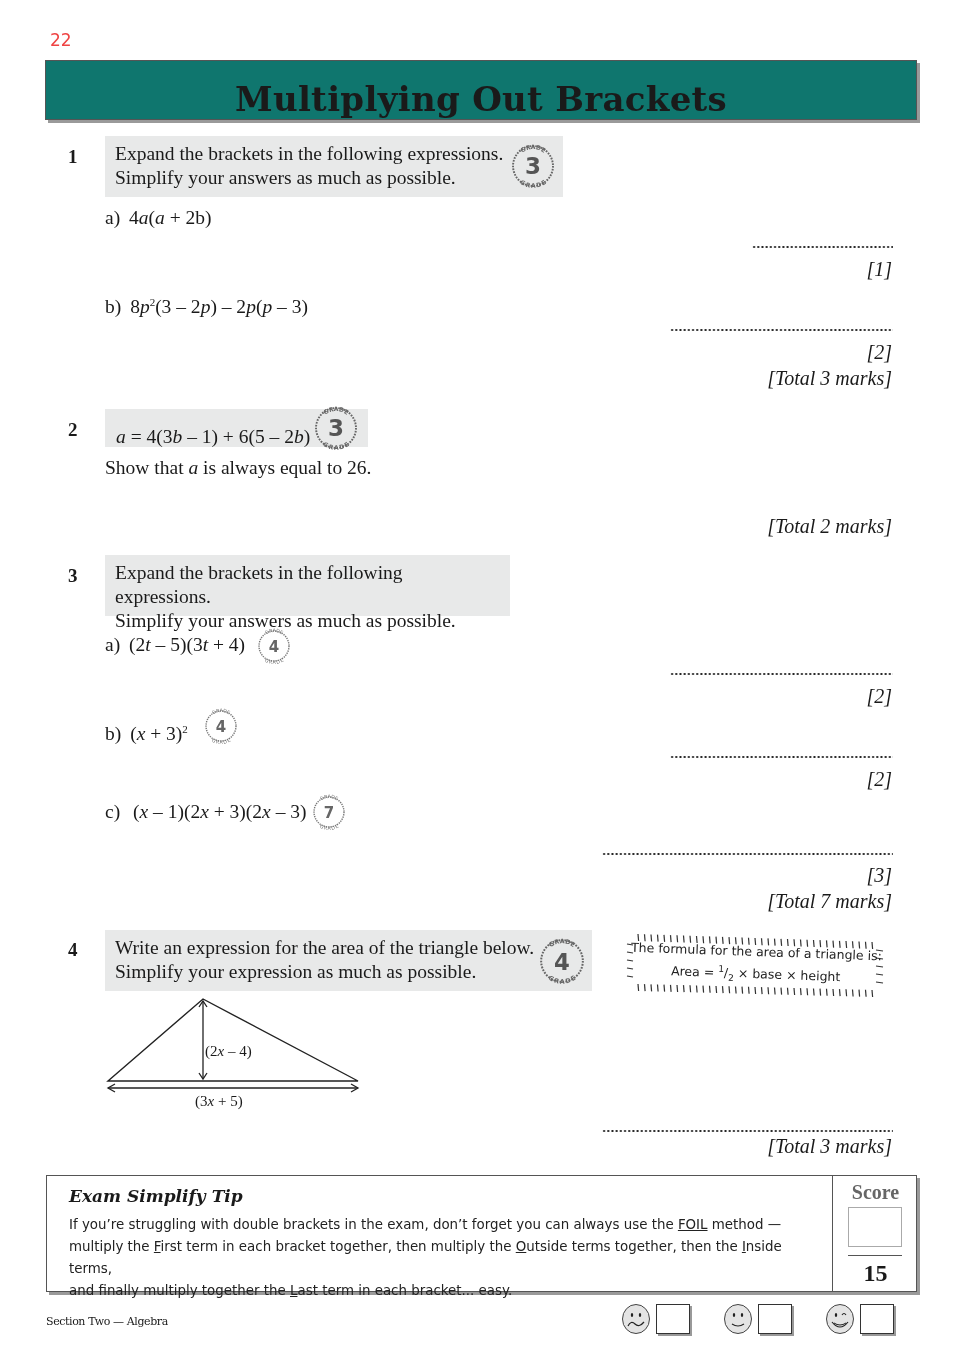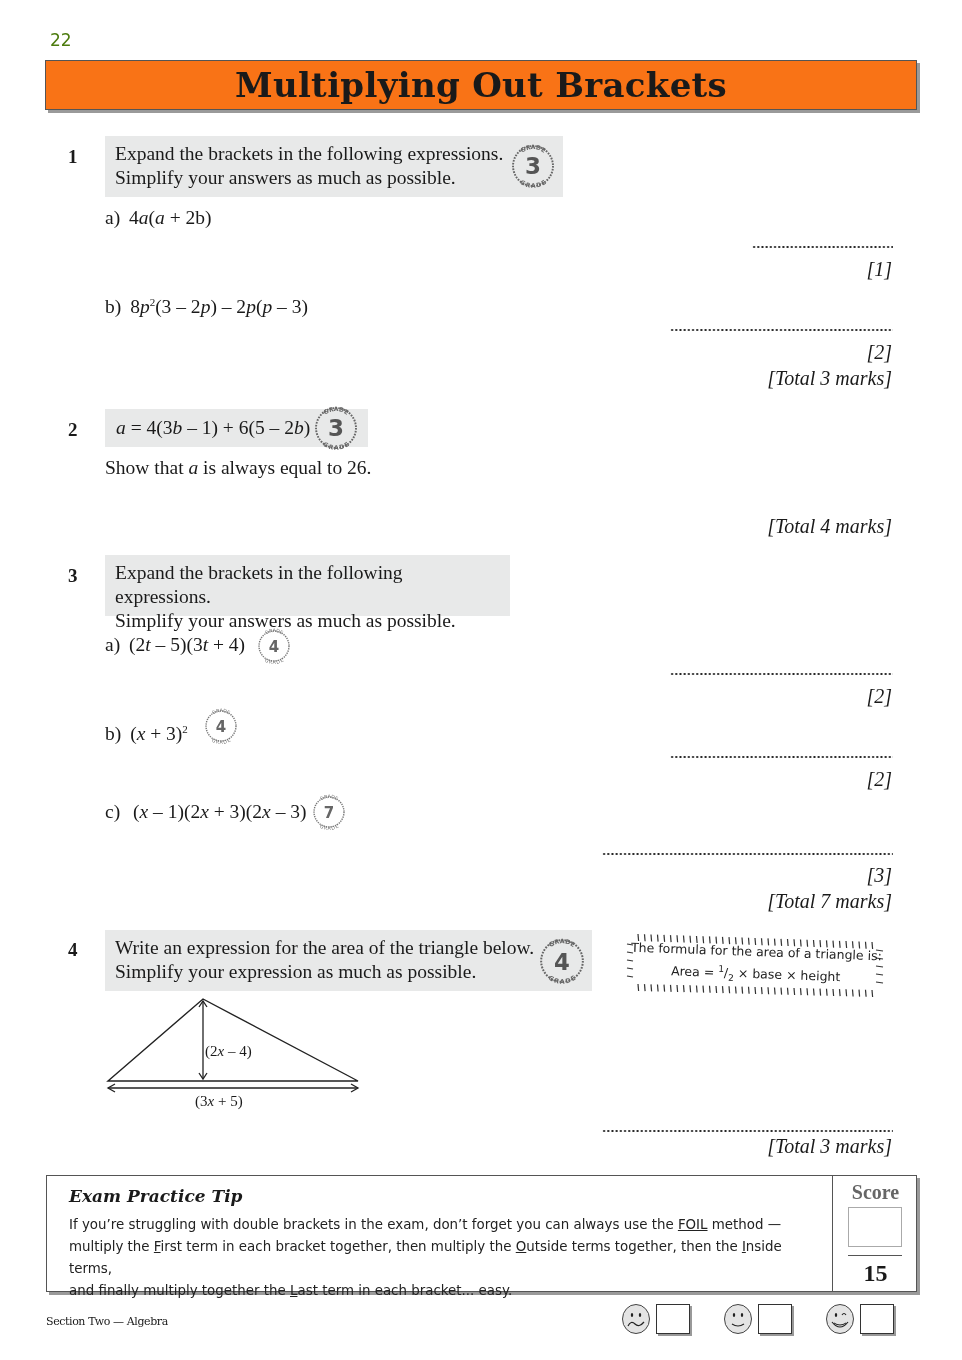--- a/index.html
+++ b/index.html
@@ -1,27 +1,27 @@
 <!DOCTYPE html>
 <html><head>
 <meta charset="utf-8">
 <style>
   * { box-sizing: border-box; margin: 0; padding: 0; }
   html, body { width: 962px; height: 1360px; background: #ffffff; overflow: hidden; }
   body { position: relative; font-family: "Liberation Serif", serif; color: #1a1a1a; }
 
   .abs { position: absolute; }
 
-  .page-number { left: 50px; top: 30px; font-family: "DejaVu Sans", sans-serif; font-size: 17px; color: #4d7c0f; }
+  .page-number { left: 50px; top: 30px; font-family: "DejaVu Sans", sans-serif; font-size: 17px; color: #ef4444; }
 
   .title-bar {
-    left: 45px; top: 60px; width: 872px; height: 50px;
-    background: #f97316; border: 1px solid #555;
+    left: 45px; top: 60px; width: 872px; height: 60px;
+    background: #0f766e; border: 1px solid #555;
     box-shadow: 3px 3px 0 #9a9a9a;
-    display: flex; align-items: center; justify-content: center;
+    display: flex; align-items: flex-end; justify-content: center;
   }
   .title-text {
     font-family: "DejaVu Serif", serif; font-weight: bold; font-size: 34px;
     color: #1a1a1a; letter-spacing: 0.3px;
   }
 
   .q-num { font-family: "Liberation Serif", serif; font-weight: bold; font-size: 19px; }
 
   .q-box {
     background: #e8e9e9; padding: 6px 10px;
@@ -140,31 +140,31 @@
 
 <div class="abs part-text" style="left:105px; top:289px;">
   <span>b)</span>
   <span style="margin-left:4px;">8<i>p</i><sup style="font-size:11px">2</sup>(3 – 2<i>p</i>) – 2<i>p</i>(<i>p</i> – 3)</span>
 </div>
 <div class="abs ans-line" style="left:670px; top:329px; width:223px;"></div>
 <div class="abs marks" style="top:341px;">[2]</div>
 <div class="abs marks" style="top:367px;">[Total 3 marks]</div>
 
 <div class="abs q-num" style="left:68px; top:419px;">2</div>
-<div class="abs q-box" style="left:105px; top:409px; width:263px; height:38px; padding-top:7px;">
+<div class="abs q-box" style="left:105px; top:409px; width:263px; height:38px; padding-top:16px;">
   <span style="margin-left:1px;"><i>a</i> = 4(3<i>b</i> – 1) + 6(5 – 2<i>b</i>)</span>
 </div>
 <svg class="abs grade-badge" style="left:313px; top:405px; width:46px; height:46px;" viewBox="0 0 38 38">
   <circle cx="19" cy="19" r="16.5" fill="none" stroke="#666" stroke-width="1.6" stroke-dasharray="1.4 1"></circle>
   <text font-family="DejaVu Sans, sans-serif" font-size="5" font-weight="bold" fill="#666"><textPath href="#arcTop" startOffset="50%" text-anchor="middle">GRADE</textPath></text>
   <text font-family="DejaVu Sans, sans-serif" font-size="5" font-weight="bold" fill="#666" dy="4"><textPath href="#arcBot" startOffset="50%" text-anchor="middle">GRADE</textPath></text>
   <text x="19" y="26" text-anchor="middle" font-family="DejaVu Sans, sans-serif" font-size="19" font-weight="bold" fill="#555">3</text>
 </svg>
 <div class="abs q-text" style="left:105px; top:456px;">Show that <i>a</i> is always equal to 26.</div>
-<div class="abs marks" style="top:515px;">[Total 4 marks]</div>
+<div class="abs marks" style="top:515px;">[Total 2 marks]</div>
 
 <div class="abs q-num" style="left:68px; top:565px;">3</div>
 <div class="abs q-box" style="left:105px; top:555px; width:405px; height:61px;">
   <div>Expand the brackets in the following expressions.</div>
   <div>Simplify your answers as much as possible.</div>
 </div>
 
 <div class="abs part-text" style="left:105px; top:633px;">
   <span>a)</span>
   <span style="margin-left:4px;">(2<i>t</i> – 5)(3<i>t</i> + 4)</span>
@@ -322,21 +322,21 @@
   <polyline points="251,89 258,93 251,97" fill="none" stroke="#222" stroke-width="1.3"></polyline>
 </svg>
 <div class="abs" style="left:205px; top:1043px; font-size:15px;">(2<i>x</i> – 4)</div>
 <div class="abs" style="left:195px; top:1093px; font-size:15px;">(3<i>x</i> + 5)</div>
 <div class="abs q-text" style="left:114px; top:1123px;margin-top:48px;">Diagram not accurately drawn</div>
 
 <div class="abs ans-line" style="left:602px; top:1130px; width:291px;"></div>
 <div class="abs marks" style="top:1135px;">[Total 3 marks]</div>
 
 <div class="abs tip-box">
-  <div class="tip-title">Exam Practice Tip</div>
+  <div class="tip-title">Exam Simplify Tip</div>
   <div class="tip-body">
     <div><span>If you’re struggling with double brackets in the exam, don’t forget you can always use the </span><u>FOIL</u><span> method —</span></div>
     <div><span>multiply the </span><u>F</u><span>irst term in each bracket together, then multiply the </span><u>O</u><span>utside terms together, then the </span><u>I</u><span>nside terms,</span></div>
     <div><span>and finally multiply together the </span><u>L</u><span>ast term in each bracket... easy.</span></div>
   </div>
   <div class="score-col">
     <div class="score-label">Score</div>
     <div class="score-box"></div>
     <div class="score-rule"></div>
     <div class="score-total">15</div>

